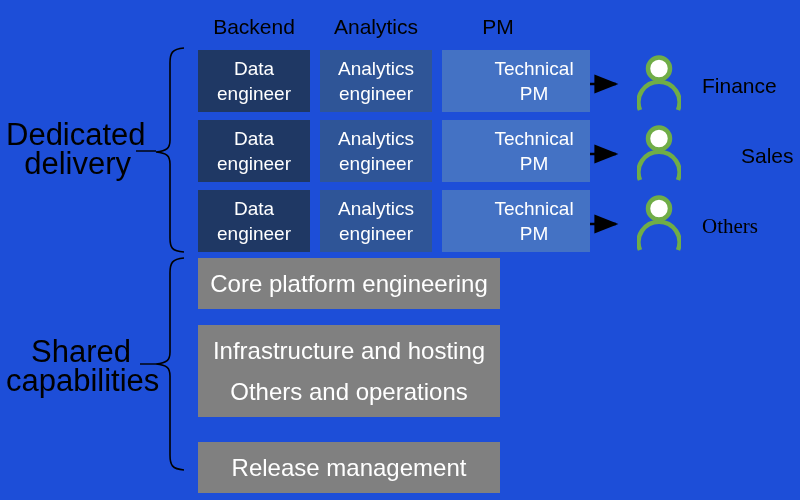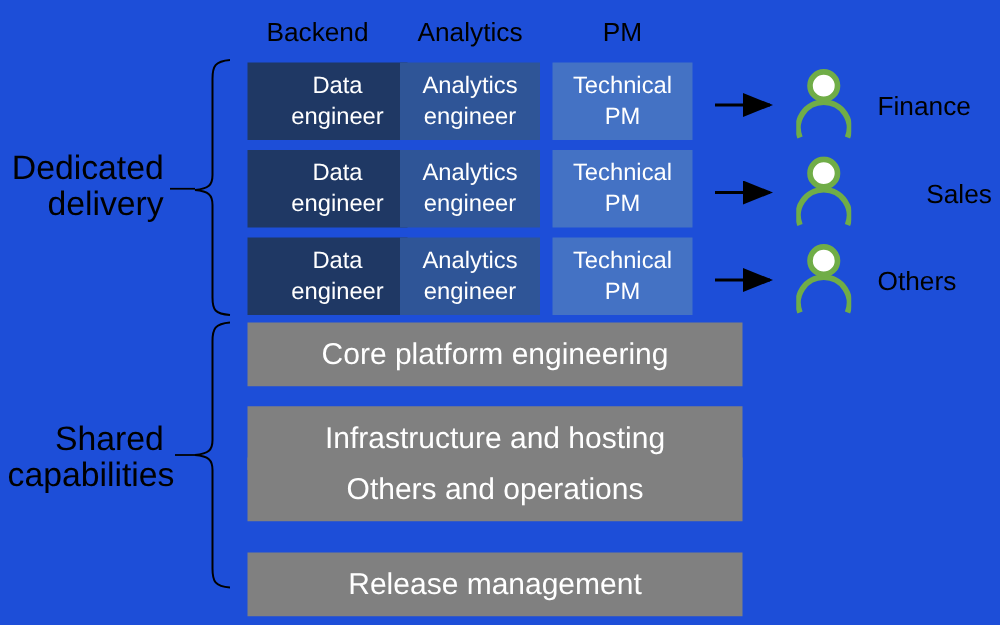--- a/index.html
+++ b/index.html
@@ -5,31 +5,31 @@
   html,body{margin:0;padding:0;background:#fff;}
   .canvas{
     position:relative;width:800px;height:500px;background:#1d4ed8;overflow:hidden;
     font-family:"Liberation Sans","DejaVu Sans",sans-serif;color:var(--ink,#000);
   }
   .abs{position:absolute;}
   .col-header{
     width:112px;text-align:center;font-size:21px;line-height:26px;color:var(--ink,#000);
   }
   .section-label{
-    width:125px;text-align:right;font-size:27px;line-height:29px;white-space:pre-line;color:var(--ink,#000);
+    width:125px;text-align:right;font-size:31px;line-height:29px;white-space:pre-line;color:var(--ink,#000);
   }
   .role-cell{
     width:112px;height:62px;display:flex;align-items:center;justify-content:center;
     text-align:center;color:#fff;font-size:19px;line-height:25px;white-space:pre-line;
   }
-  .cell-0{background:var(--navy,#1F3864);padding-left:16px;}
+  .cell-0{background:var(--navy,#1F3864);}
   .cell-1{background:var(--blue,#2F5597);}
-  .cell-2{background:var(--lightblue,#4472C4);}
+  .cell-2{background:var(--lightblue,#4472C4);padding-left:36px;}
   .shared-bar{
-    left:198px;width:396px;height:51px;background:var(--gray,#808080);
+    left:198px;width:302px;height:51px;background:var(--gray,#808080);
     display:flex;align-items:center;justify-content:center;
     color:#fff;font-size:24px;
   }
   .target-label{font-size:21px;line-height:28px;color:var(--ink,#000);text-align:center;}
   .overlay{position:absolute;left:0;top:0;pointer-events:none;}
   .overlay path.brace, .overlay path.leader{stroke:var(--ink,#000);fill:none;}
   .overlay path.brace{stroke-width:1.6;}
   .overlay path.leader{stroke-width:1.4;}
   .overlay line.arrow{stroke:var(--ink,#000);stroke-width:2.4;}
   .person-icon path{stroke:var(--green,#70AD47);stroke-width:4.5;fill:none;}
@@ -93,20 +93,20 @@
     <path d="M 3 55 A 20.5 20.5 0 1 1 41 55"></path>
       <circle cx="22" cy="13.5" r="11"></circle>
   </svg>
   <svg class="abs person-icon" style="left:637px;top:195px;" width="44" height="58" viewBox="0 0 44 58">
     <path d="M 3 55 A 20.5 20.5 0 1 1 41 55"></path>
       <circle cx="22" cy="13.5" r="11"></circle>
   </svg>
 
   <div class="abs target-label" style="left:702px;top:72px;">Finance</div>
   <div class="abs target-label" style="left:741px;top:142px;">Sales</div>
-  <div class="abs target-label" style="left:702px;top:212px;">Others</div>
+  <div class="abs target-label" style="left:702px;top:212px;font-family:Liberation Serif, serif;">Others</div>
 
   <div class="abs shared-bar" style="top:258px;">Core platform engineering</div>
   <div class="abs shared-bar" style="top:325px;">Infrastructure and hosting</div>
   <div class="abs shared-bar" style="top:366px;">Others and operations</div>
   <div class="abs shared-bar" style="top:420px;margin-top:22px;">Release management</div>
 
 </div>
 
 </body></html>

